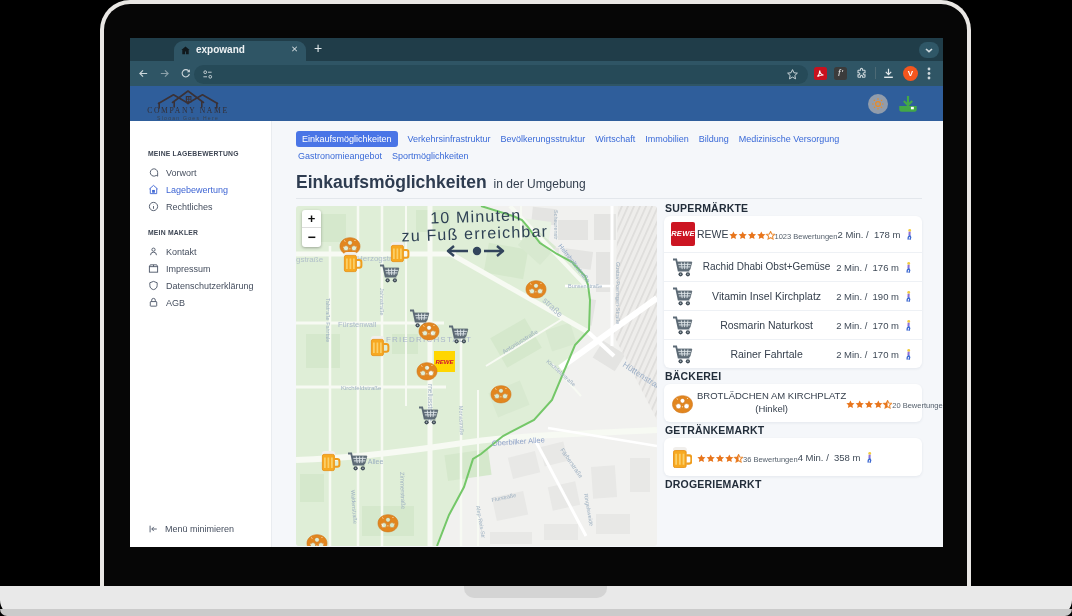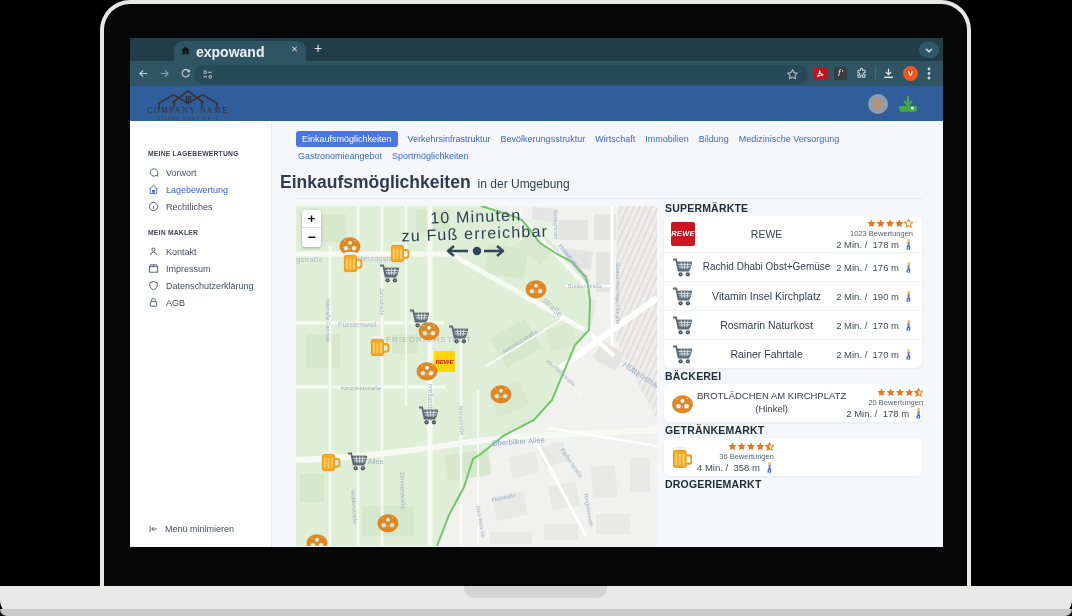--- a/index.html
+++ b/index.html
@@ -8,52 +8,52 @@
 
 .lid{position:absolute;left:100px;top:0;width:871px;height:586px;background:#060606;border:4px solid #e9e7e4;border-bottom:none;border-radius:30px 30px 0 0}
 .base{position:absolute;left:0;top:586px;width:1072px;height:30px;background:#e9e9e9;border-radius:0 0 16px 16px}
 .baseshade{position:absolute;left:0;top:609px;width:1072px;height:7px;background:#cbcbcb;border-radius:0 0 16px 16px}
 .notch{position:absolute;left:464px;top:586px;width:143px;height:12px;background:#d4d4d4;border-radius:0 0 10px 10px}
 
 .screen{position:absolute;left:130px;top:38px;width:813px;height:509px;background:#fff;overflow:hidden}
 
 .tabstrip{position:absolute;left:0;top:0;width:813px;height:23px;background:#203d49}
 .tab{position:absolute;left:44px;top:3px;width:132px;height:20px;background:#2f5565;border-radius:9px 9px 0 0}
-.tabtitle{position:absolute;left:66px;top:6px;font-size:14px;font-weight:bold;color:#eef2f4}
+.tabtitle{position:absolute;left:66px;top:6px;font-size:10px;font-weight:bold;color:#eef2f4}
 .tabx{position:absolute;left:161px;top:6px;font-size:8.5px;color:#cfd9dd}
 .tabplus{position:absolute;left:184px;top:2px;font-size:14px;color:#dfe7ea}
 .chevpill{position:absolute;left:789px;top:4px;width:20px;height:16px;background:#2f5767;border-radius:10px;color:#dfe7ea;font-size:9px;text-align:center;line-height:15px}
 .toolbar{position:absolute;left:0;top:23px;width:813px;height:25px;background:#2f5565}
 .pill{position:absolute;left:64px;top:27px;width:614px;height:19px;background:#264a58;border-radius:10px}
 .urltext{position:absolute;left:87px;top:32.5px;font-size:8.5px;color:#9fb3bc;white-space:nowrap}
 .urltext b{color:#f1f5f6}
 
 .apphead{position:absolute;left:0;top:48px;width:813px;height:35px;background:#2f5e9b}
 
 .sidebar{position:absolute;left:0;top:83px;width:142px;height:426px;background:#fff;border-right:1px solid #e9ecf0}
 .sbh{position:absolute;left:18px;font-size:6.8px;font-weight:bold;letter-spacing:.2px;color:#3e4654}
 .sbi{position:absolute;left:18px;width:124px;font-size:9px;color:#454e5e;display:flex;align-items:center;gap:7px}
 .sbi.active{color:#3f66d4}
 .sbi svg{flex:0 0 auto}
 
 .main{position:absolute;left:142px;top:83px;width:671px;height:426px;background:#f5f7fa}
 .tabrow{position:absolute;display:flex;gap:10px;font-size:9px;color:#3a6ad8;align-items:center;white-space:nowrap}
 .tpill{background:#4a75e6;color:#fff;border-radius:3px;padding:3px 6px}
-.h1row{position:absolute;left:150px;top:134px;white-space:nowrap}
+.h1row{position:absolute;left:166px;top:134px;white-space:nowrap}
 .h1row b{font-size:17.5px;letter-spacing:0;color:#2e3c50}
 .h1row span{font-size:12px;color:#333f4e;margin-left:7px}
 .hr{position:absolute;left:166px;top:160px;width:626px;height:1px;background:#e3e7ec}
 
 .panel{position:absolute;left:534px;top:165px;width:258px}
 .ph{font-size:10.5px;font-weight:bold;color:#222d3a;letter-spacing:.2px;height:11px;line-height:11px;margin:0 0 2px 1px}
 .card{background:#fff;border-radius:6px;box-shadow:0 1px 3px rgba(30,50,90,.08);margin-bottom:3px}
 .row{display:flex;align-items:center;padding:0 9px 0 7px}
 .row+.row{border-top:1px solid #eef1f5}
 .rowname{flex:1;text-align:center;font-size:10.5px;color:#36404d;line-height:1.35;white-space:nowrap}
-.rright{display:flex;flex-direction:column;align-items:flex-end;justify-content:center}
+.rright{display:flex;flex-direction:row;align-items:flex-end;justify-content:center}
 .minrow{display:flex;align-items:center;gap:5px;font-size:9.5px;color:#3f4a57;white-space:nowrap;height:13px}
 .bew{font-size:7.5px;color:#545f6b;white-space:nowrap;line-height:9px}
 .icn{width:26px;flex:0 0 26px;display:flex;justify-content:flex-start}
 </style></head>
 <body>
 <svg width="0" height="0" style="position:absolute">
 <defs>
 <g id="g-cart">
   <path d="M2 2.5h3.2l2.4 11h10.8" fill="none" stroke="#5d6b77" stroke-width="1.8"></path>
   <path d="M6.2 5h14.6l-1.9 7.5H7.8z" fill="#67747f" stroke="#57646f" stroke-width=".8"></path>

